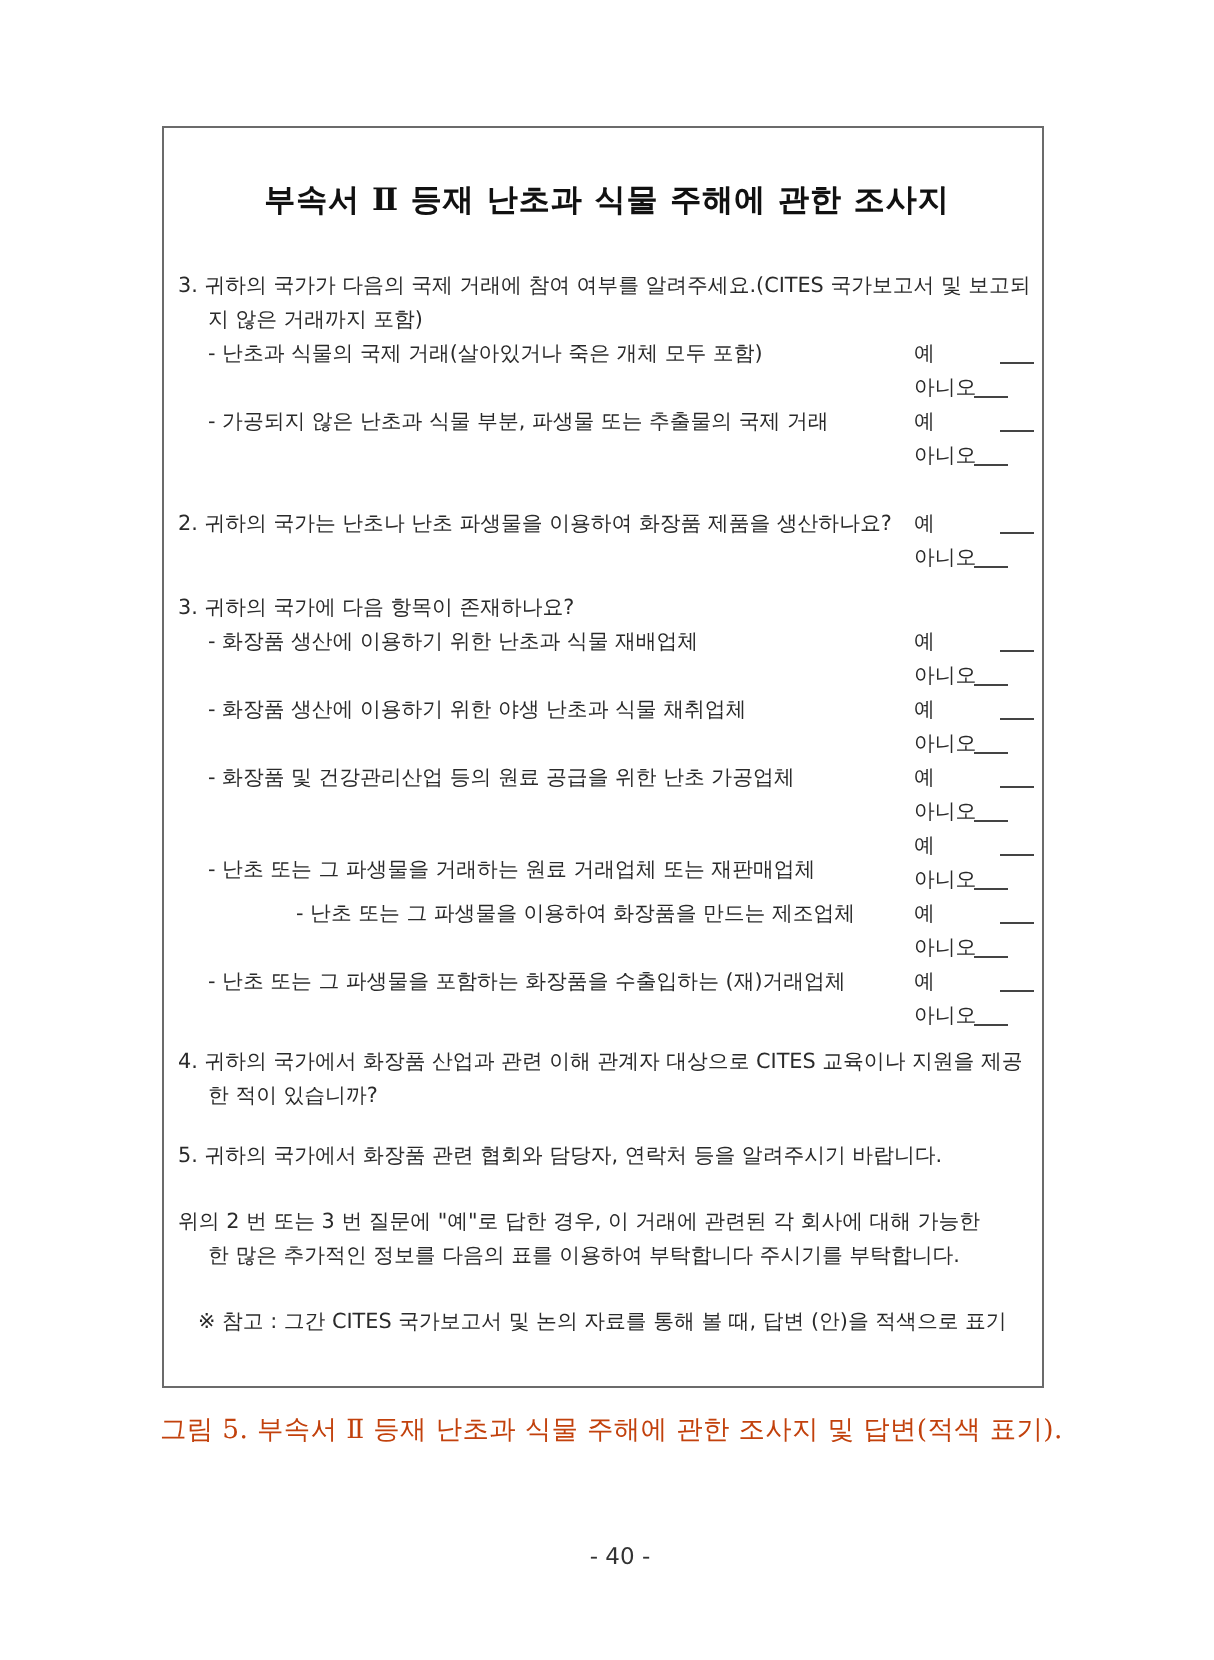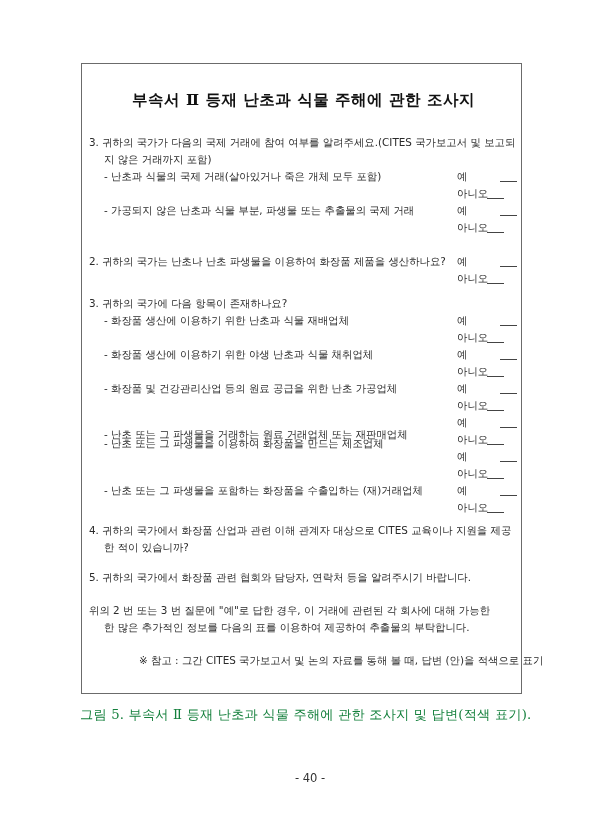--- a/index.html
+++ b/index.html
@@ -11,23 +11,23 @@
            font-family: "DejaVu Serif", "Liberation Serif", serif; font-weight: bold;
            font-size: 15.5px; color: #111; letter-spacing: 0.5px; }
   .line { position: absolute; font-size: 10.4px; white-space: nowrap; color: #2a2a2a; }
   .q { left: 89px; }
   .qc { left: 104px; text-align: center; }
   .sub { left: 104px; }
   .yes { position: absolute; left: 457px; font-size: 10.4px; color: #2a2a2a; }
   .no  { position: absolute; left: 457px; font-size: 10.4px; color: #2a2a2a; }
   .blank-yes { position: absolute; left: 500px; width: 17px; height: 0; border-bottom: 1px solid #444; }
   .blank-no  { position: absolute; left: 487px; width: 17px; height: 0; border-bottom: 1px solid #444; }
-  .note { position: absolute; left: 99px; font-size: 10.4px; white-space: nowrap; color: #2a2a2a; margin-left: 40px; }
+  .note { position: absolute; left: 99px; font-size: 10.4px; white-space: nowrap; color: #2a2a2a; }
   .caption { position: absolute; left: 80px; top: 706px; font-family: "DejaVu Serif", "Liberation Serif", serif;
-             font-size: 13.2px; color: #15803d; white-space: nowrap; letter-spacing: 0.2px; }
+             font-size: 13.2px; color: #c2410c; white-space: nowrap; letter-spacing: 0.2px; }
   .pageno { position: absolute; left: 0; right: 0; top: 771px; text-align: center;
             font-size: 11.5px; color: #333; margin-left: 13px; }
 </style>
 </head>
 <body>
 
 <div class="box"></div>
 
 <div class="title">부속서 Ⅱ 등재 난초과 식물 주해에 관한 조사지</div>
 
@@ -71,37 +71,37 @@
 <span class="blank-yes" style="top:393px;"></span>
 <span class="no" style="top:399px;">아니오</span>
 <span class="blank-no" style="top:410px;"></span>
 
 <div class="line sub" style="top:428px;">- 난초 또는 그 파생물을 거래하는 원료 거래업체 또는 재판매업체</div>
 <span class="yes" style="top:416px;">예</span>
 <span class="blank-yes" style="top:427px;"></span>
 <span class="no" style="top:433px;">아니오</span>
 <span class="blank-no" style="top:444px;"></span>
 
-<div class="line sub" style="top:437px;">- 난초 또는 그 파생물을 이용하여 화장품을 만드는 제조업체</div>
+<div class="line sub" style="top:450px;margin-left:44px;">- 난초 또는 그 파생물을 이용하여 화장품을 만드는 제조업체</div>
 <span class="yes" style="top:450px;">예</span>
 <span class="blank-yes" style="top:461px;"></span>
 <span class="no" style="top:467px;">아니오</span>
 <span class="blank-no" style="top:478px;"></span>
 
 <div class="line sub" style="top:484px;">- 난초 또는 그 파생물을 포함하는 화장품을 수출입하는 (재)거래업체</div>
 <span class="yes" style="top:484px;">예</span>
 <span class="blank-yes" style="top:495px;"></span>
 <span class="no" style="top:501px;">아니오</span>
 <span class="blank-no" style="top:512px;"></span>
 
 <div class="line q" style="top:524px;">4. 귀하의 국가에서 화장품 산업과 관련 이해 관계자 대상으로 CITES 교육이나 지원을 제공</div>
 <div class="line qc" style="top:541px;">한 적이 있습니까?</div>
 
 <div class="line q" style="top:571px;">5. 귀하의 국가에서 화장품 관련 협회와 담당자, 연락처 등을 알려주시기 바랍니다.</div>
 
 <div class="line q" style="top:604px;">위의 2 번 또는 3 번 질문에 "예"로 답한 경우, 이 거래에 관련된 각 회사에 대해 가능한</div>
-<div class="line qc" style="top:621px;">한 많은 추가적인 정보를 다음의 표를 이용하여 제공하여 추출물의 부탁합니다.</div>
+<div class="line qc" style="top:621px;">한 많은 추가적인 정보를 다음의 표를 이용하여 부탁합니다 주시기를 부탁합니다.</div>
 
 <div class="note" style="top:654px;">※ 참고 : 그간 CITES 국가보고서 및 논의 자료를 통해 볼 때, 답변 (안)을 적색으로 표기</div>
 
 <div class="caption">그림 5. 부속서 Ⅱ 등재 난초과 식물 주해에 관한 조사지 및 답변(적색 표기).</div>
 
 <div class="pageno">- 40 -</div>
 
 </body></html>

